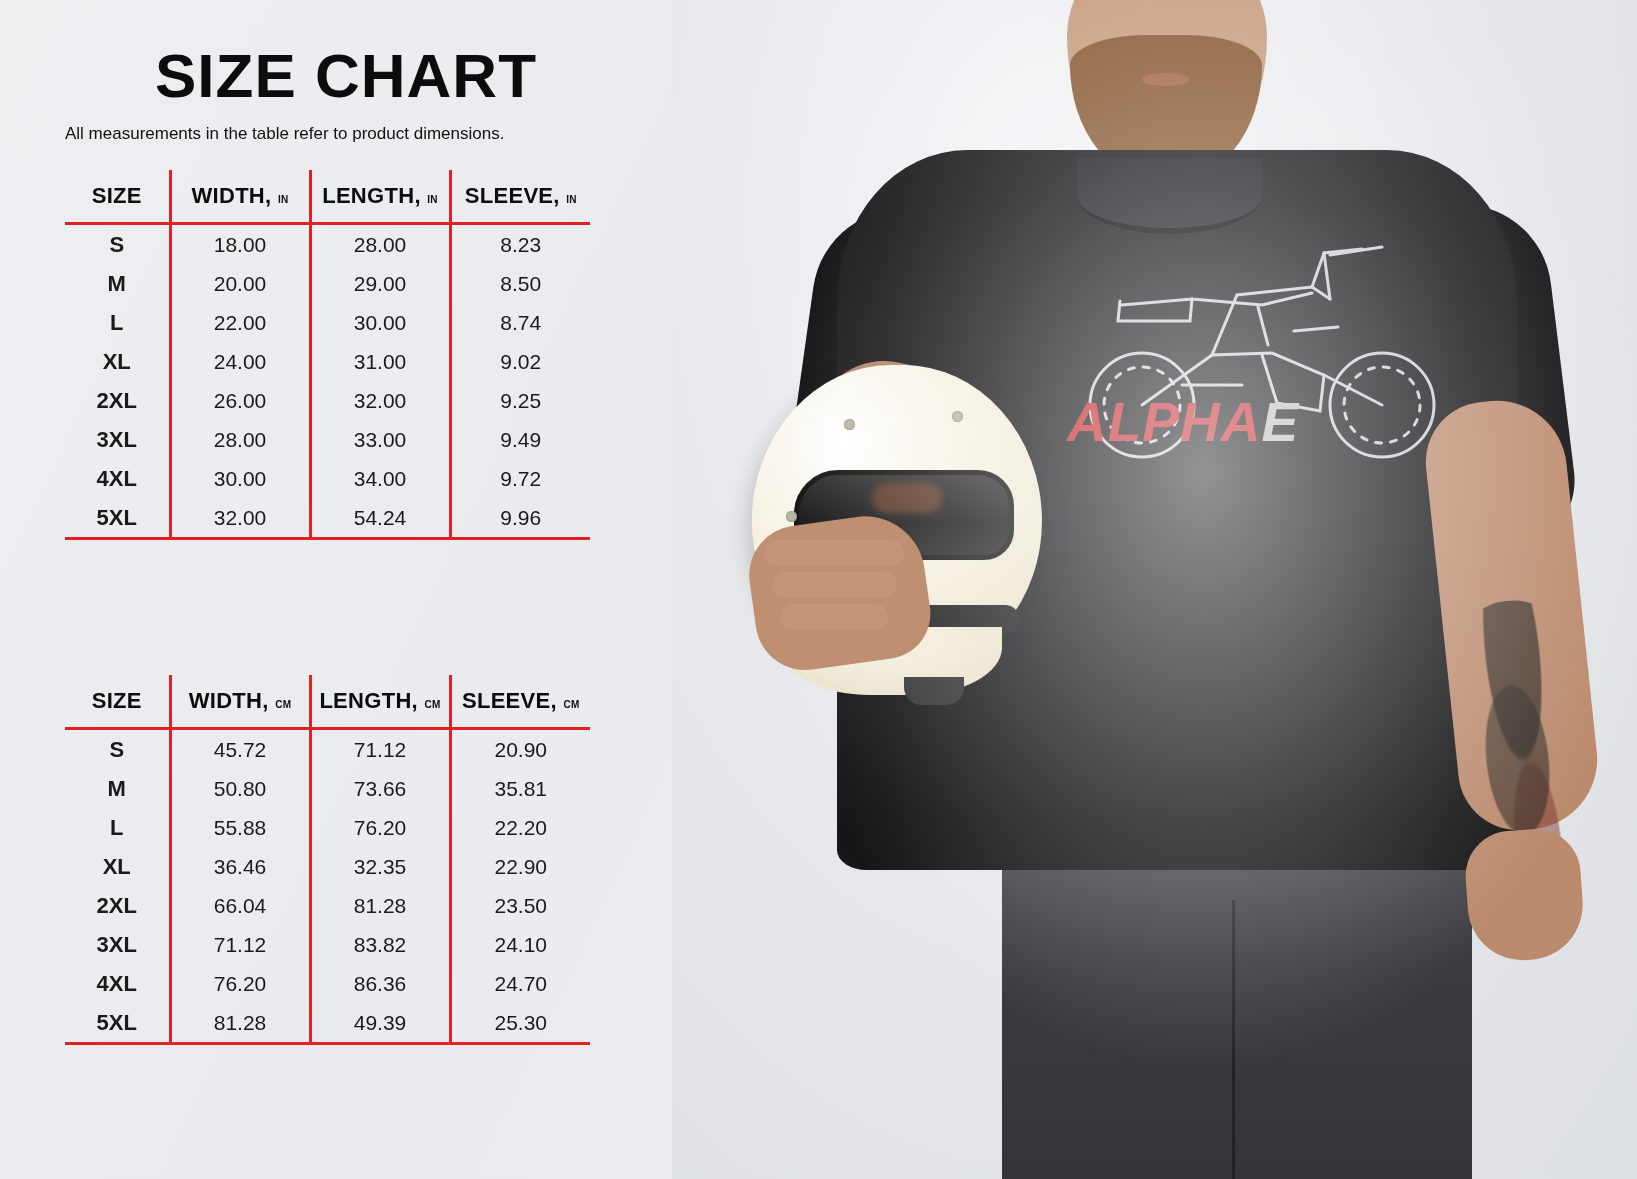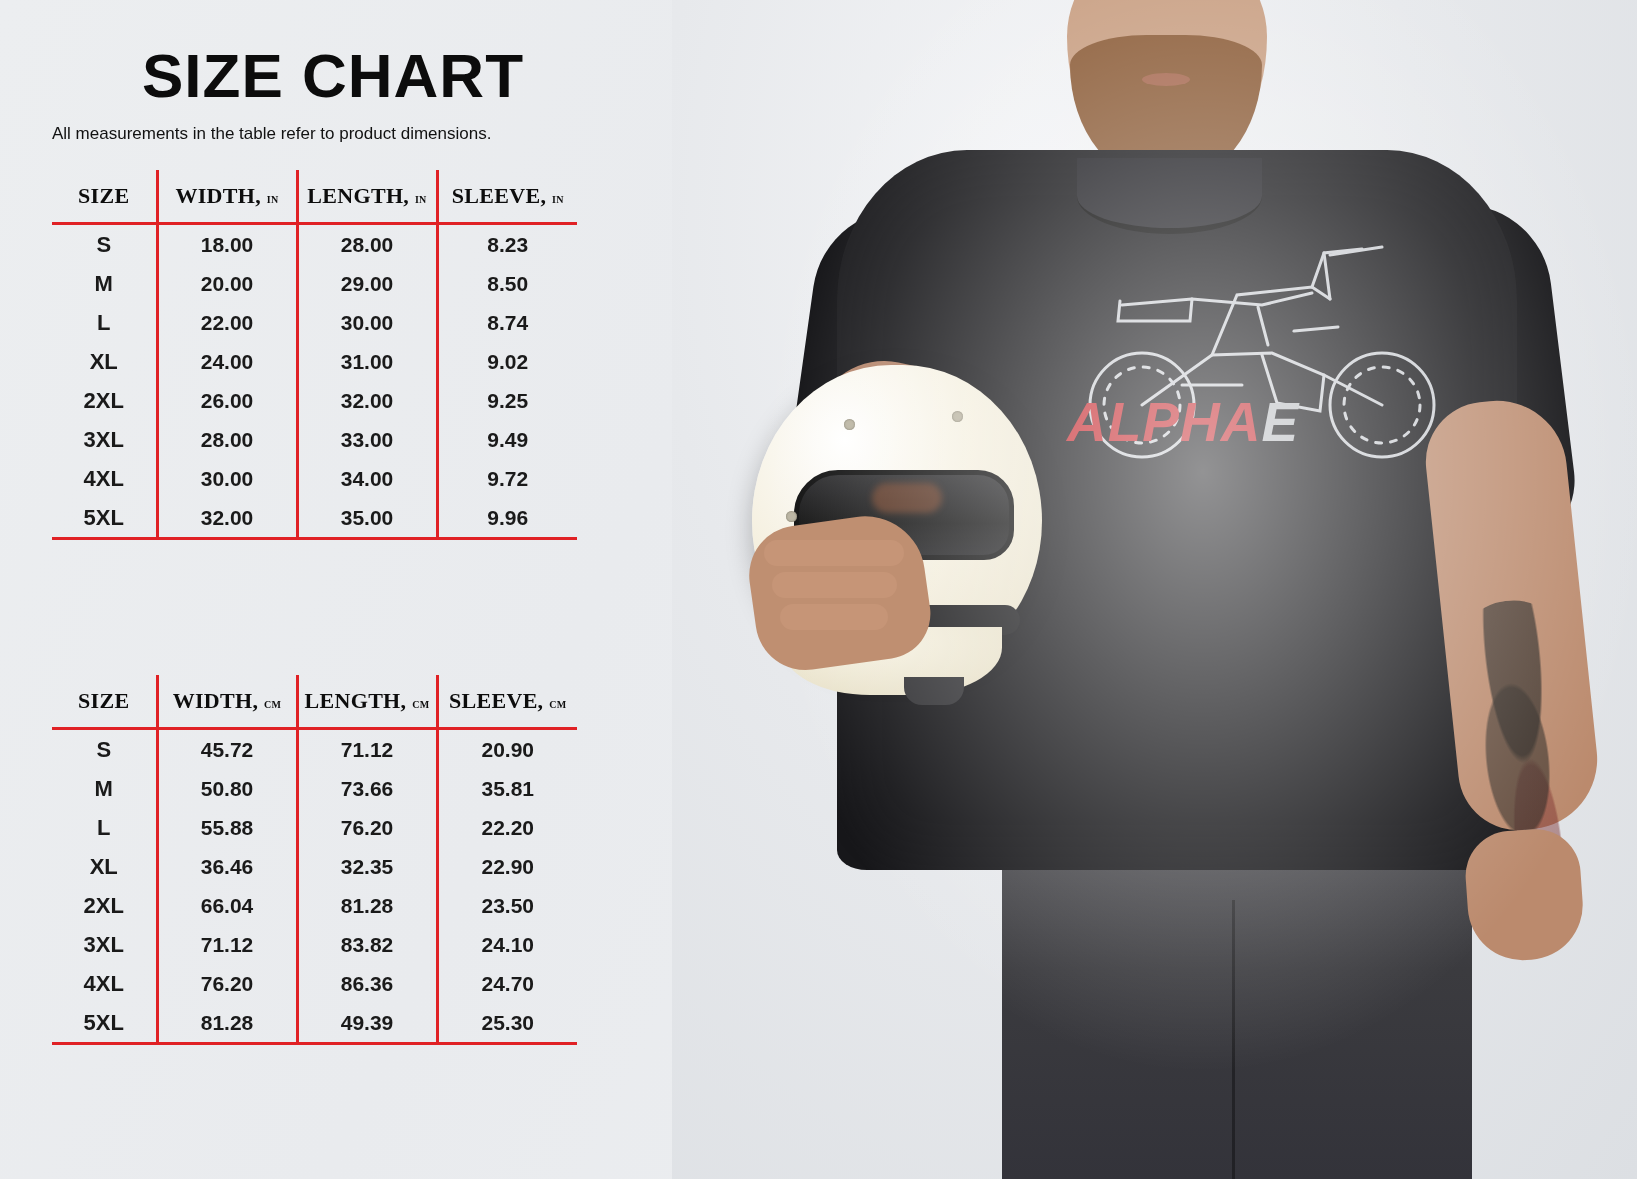--- a/index.html
+++ b/index.html
@@ -312,21 +312,21 @@
     position: absolute;
     height: 26px;
     background: #c69577;
     border-radius: 14px;
     z-index: 6;
   }
 
   
   .chart-panel {
     position: absolute;
-    left: 4px;
+    left: 17px;
     top: 0;
     width: 700px;
     height: 1179px;
     padding-left: 25px;
   }
   .chart-title {
     position: absolute;
     left: 138px;
     top: 40px;
     font-size: 62px;
@@ -359,21 +359,20 @@
     height: 39px;
     vertical-align: middle;
     background: transparent;
   }
   table.size-table th {
     font-size: 22px;
     font-weight: bold;
     letter-spacing: 0.3px;
     height: 52px;
     color: #0d0d0d;
-    font-family: Liberation Serif, serif;
   }
   table.size-table th .unit {
     font-size: 10px;
     font-weight: bold;
   }
   
   col.c-size { width: 105px; }
   col.c-val { width: 140px; }
 
   
@@ -386,21 +385,21 @@
     font-size: 22px;
   }
   table.size-table th.size-head,
   table.size-table td.size-cell { border-right: 3px solid #e02125; }
   table.size-table th.vsep,
   table.size-table td.vsep { border-right: 3px solid #e02125; }
   table.size-table tbody tr:last-child td {
     border-bottom: 3px solid #e02125;
   }
   table.size-table tbody td:not(.size-cell) {
-    font-weight: bold;
+    font-weight: normal;
     margin-left: 48px;
   }
 </style>
 </head>
 <body>
 
 <div class="page">
 
   <div class="photo">
     <div class="model">
@@ -534,21 +533,21 @@
         </tr>
         <tr>
           <td class="size-cell">4XL</td>
           <td class="vsep">30.00</td>
           <td class="vsep">34.00</td>
           <td>9.72</td>
         </tr>
         <tr>
           <td class="size-cell">5XL</td>
           <td class="vsep">32.00</td>
-          <td class="vsep">35.00</td>
+          <td class="vsep">54.24</td>
           <td>9.96</td>
         </tr>
       </tbody>
     </table>
 
     <table class="size-table cm">
       <colgroup>
         <col class="c-size">
           <col class="c-val">
           <col class="c-val">

